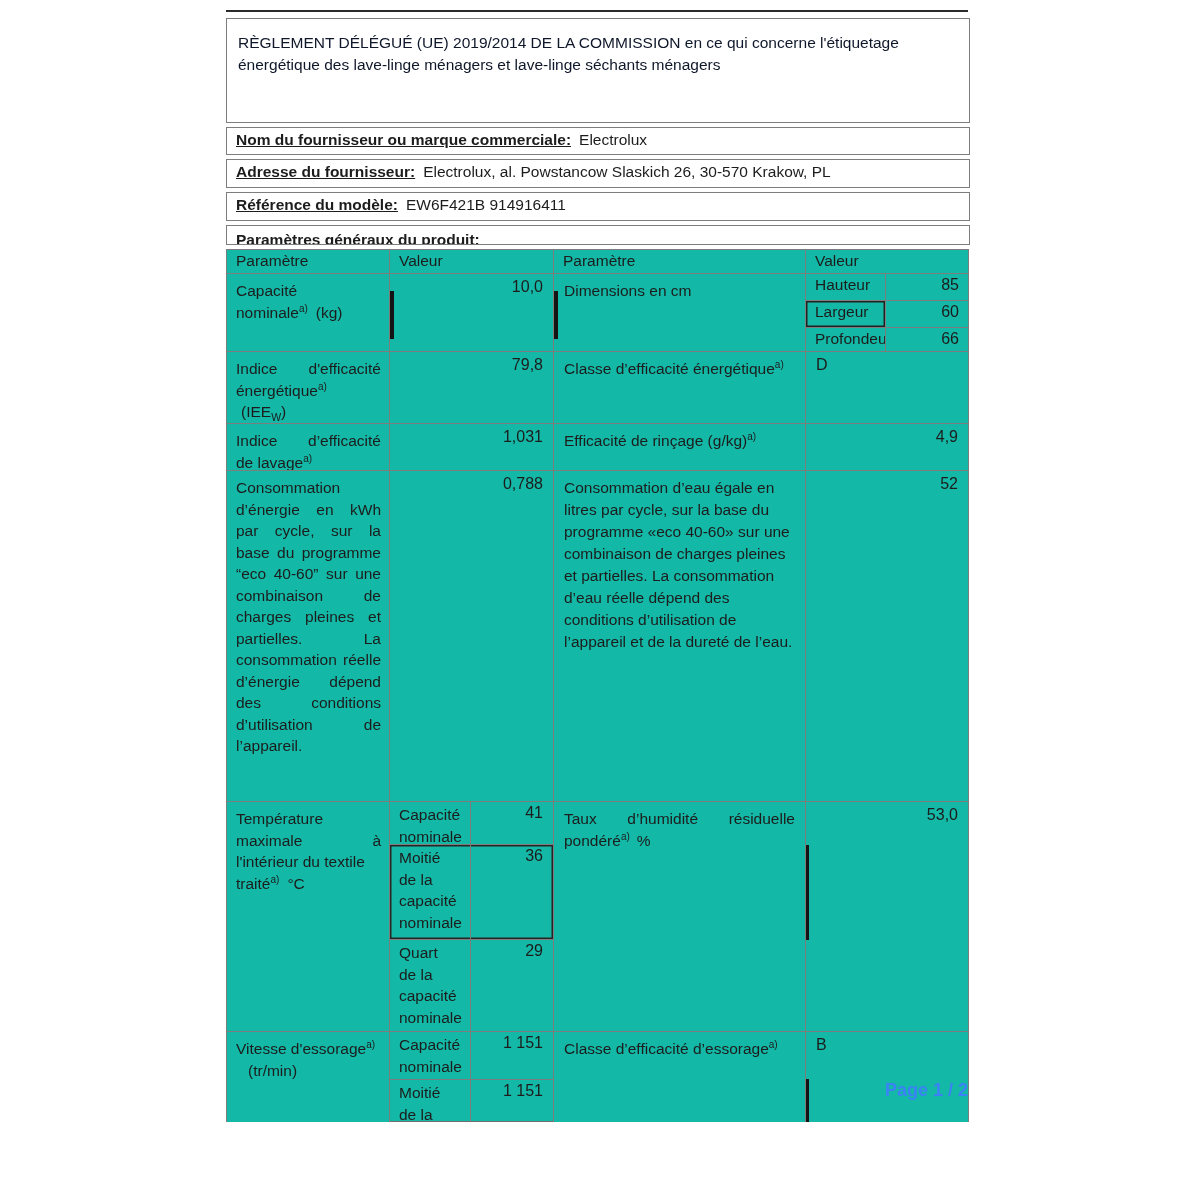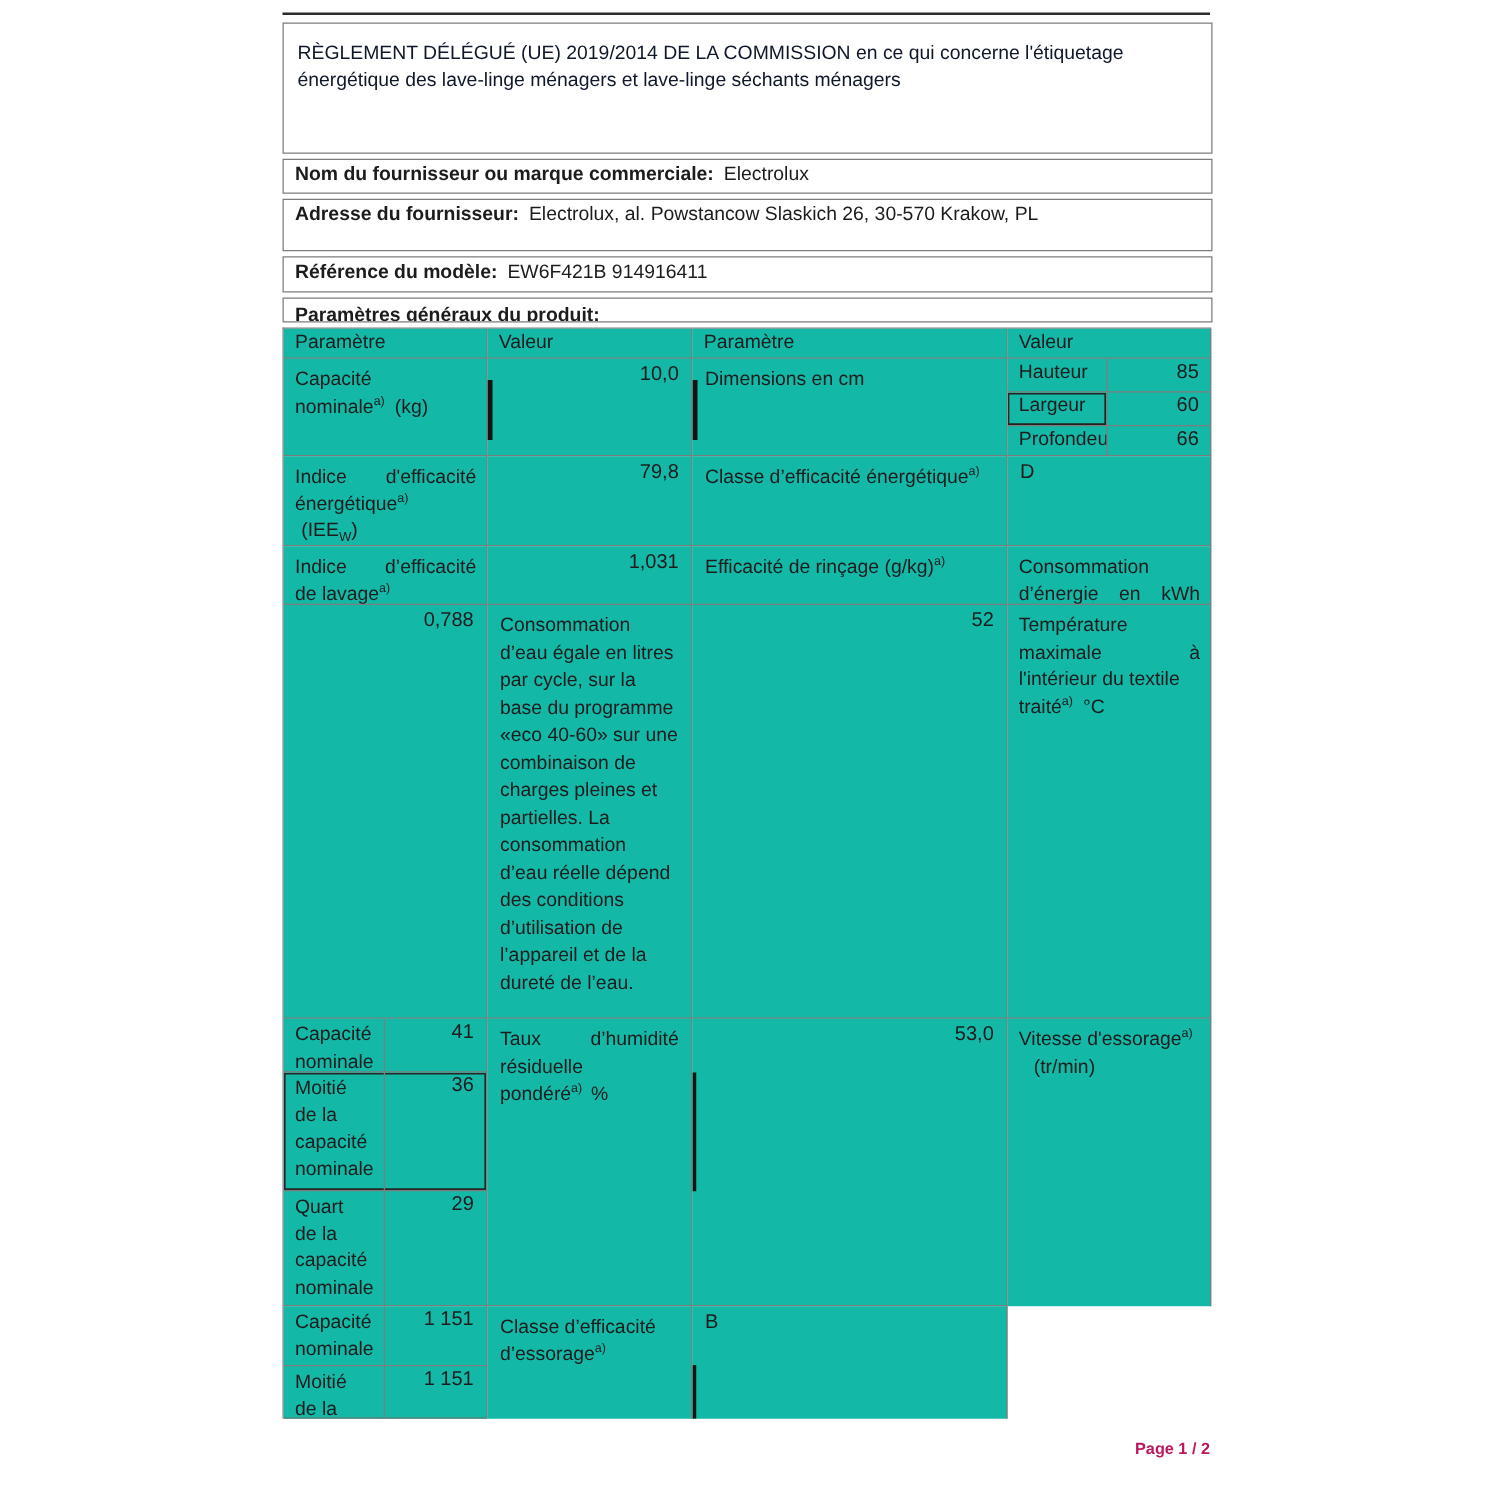--- a/index.html
+++ b/index.html
@@ -6,22 +6,22 @@
   .canvas{position:relative;width:1200px;height:1200px;background:#ffffff;overflow:hidden;
           font-family:"Liberation Sans",sans-serif;color:#1c1c1c;}
   .sheet{position:absolute;left:226px;top:10px;width:744px;}
   .top-rule{height:2px;background:#2b2b2b;width:742px;}
   .title-box{margin-top:6px;border:1px solid #7d7d7d;height:105px;box-sizing:border-box;
              padding:6px 12px 0 11px;background:#fff;}
   .doc-title{margin:0;font-size:30px;font-weight:bold;color:#2e0a99;letter-spacing:0px;line-height:36px;}
   .regulation{margin:7px 0 0 0;font-size:15.5px;line-height:22px;color:#0f172a;max-width:700px;}
   .irow{border:1px solid #7d7d7d;box-sizing:border-box;height:28px;margin-top:4px;
         padding:3px 8px 0 9px;font-size:15.5px;white-space:nowrap;overflow:hidden;}
-  .irow.r2{height:42px}.irow.r3{height:29px}.irow.r4{height:20px;padding-top:5px;}
-  .ilabel{font-weight:bold;}
+  .irow.r2{height:29px}.irow.r3{height:29px}.irow.r4{height:20px;padding-top:5px;}
+  .ilabel{font-weight:bold;text-decoration:underline;}
   .ivalue{margin-left:8px;}
   
   .ptable{margin-top:4px;width:742px;display:grid;
           grid-template-columns:163px 164px 252px 163px;
           grid-template-rows:24px 78px 72px 47px 331px 230px 90px;
           border-top:1px solid #7d7d7d;border-left:1px solid #7d7d7d;
           font-size:15.5px;}
   .tc{border-right:1px solid #7d7d7d;border-bottom:1px solid #7d7d7d;
       position:relative;box-sizing:border-box;overflow:hidden;background:#14b8a6;}
   .tc.nob{border-bottom:none;}
@@ -47,22 +47,22 @@
   .dimrow.last{border-bottom:none;}
   .dimname{border-right:1px solid #7d7d7d;padding:2px 0 0 9px;white-space:nowrap;overflow:hidden;}
   .dimname.sel{box-shadow:inset 0 0 0 1.5px #222;}
   .dimval{text-align:right;padding:2px 9px 0 0;font-size:16px;}
   
   .sbox{display:grid;grid-template-columns:81px 1fr;border-bottom:1px solid #7d7d7d;box-sizing:border-box;overflow:hidden;}
   .sbox.emph{box-shadow:inset 0 0 0 1.5px #262626;}
   .sbox.lastcut{border-bottom:1px solid #6f6f6f;}
   .sname{border-right:1px solid #7d7d7d;padding:2px 4px 0 9px;line-height:21.5px;}
   .sval{text-align:right;padding:2px 10px 0 0;font-size:16px;}
-  .page-num{position:absolute;left:226px;top:1151px;width:742px;text-align:right;
-            font-size:13px;font-weight:bold;color:#be185d;}
+  .page-num{position:absolute;left:226px;top:1080px;width:742px;text-align:right;
+            font-size:18px;font-weight:bold;color:#3b82f6;}
 </style>
 </head>
 <body>
 
 <div class="canvas">
   <div class="sheet">
 
     <div class="top-rule"></div>
 
     <div class="title-box">
@@ -137,20 +137,23 @@
       <div class="tc param">
         <div class="jline">Indice d’efficacité</div>
         <div><span>de lavage</span><sup>a)</sup></div>
       </div>
       <div class="tc num">
         <span>1,031</span>
       </div>
       <div class="tc param3">
         <span>Efficacité de rinçage (g/kg)</span><sup>a)</sup>
       </div>
+      <div class="tc num">
+        <span>4,9</span>
+      </div>
 
       <div class="tc param just">Consommation d’énergie en kWh par cycle, sur la base du programme “eco 40-60” sur une combinaison de charges pleines et partielles. La consommation réelle d’énergie dépend des conditions d’utilisation de l’appareil.</div>
       <div class="tc num">
         <span>0,788</span>
       </div>
       <div class="tc param3">Consommation d’eau égale en litres par cycle, sur la base du programme «eco 40-60» sur une combinaison de charges pleines et partielles. La consommation d’eau réelle dépend des conditions d’utilisation de l’appareil et de la dureté de l’eau.</div>
       <div class="tc num">
         <span>52</span>
       </div>
 

